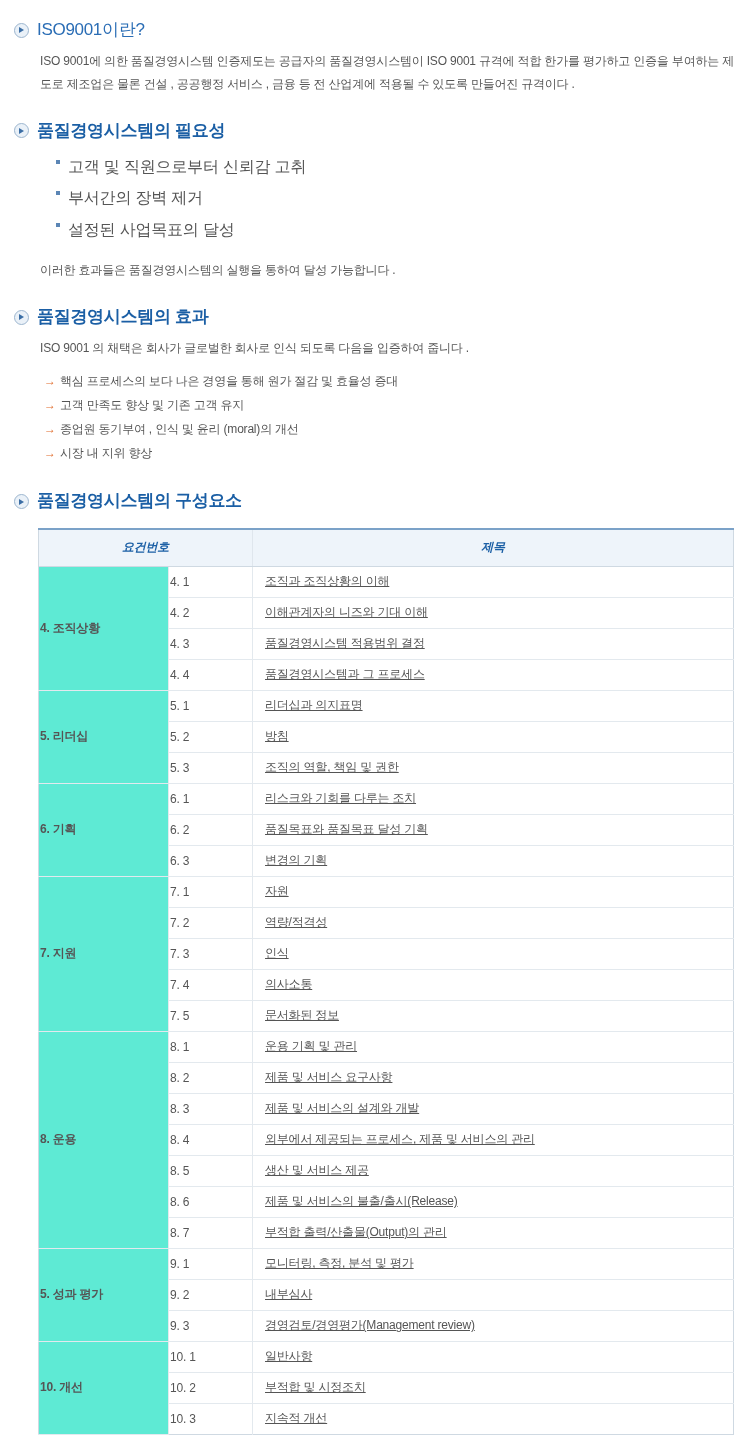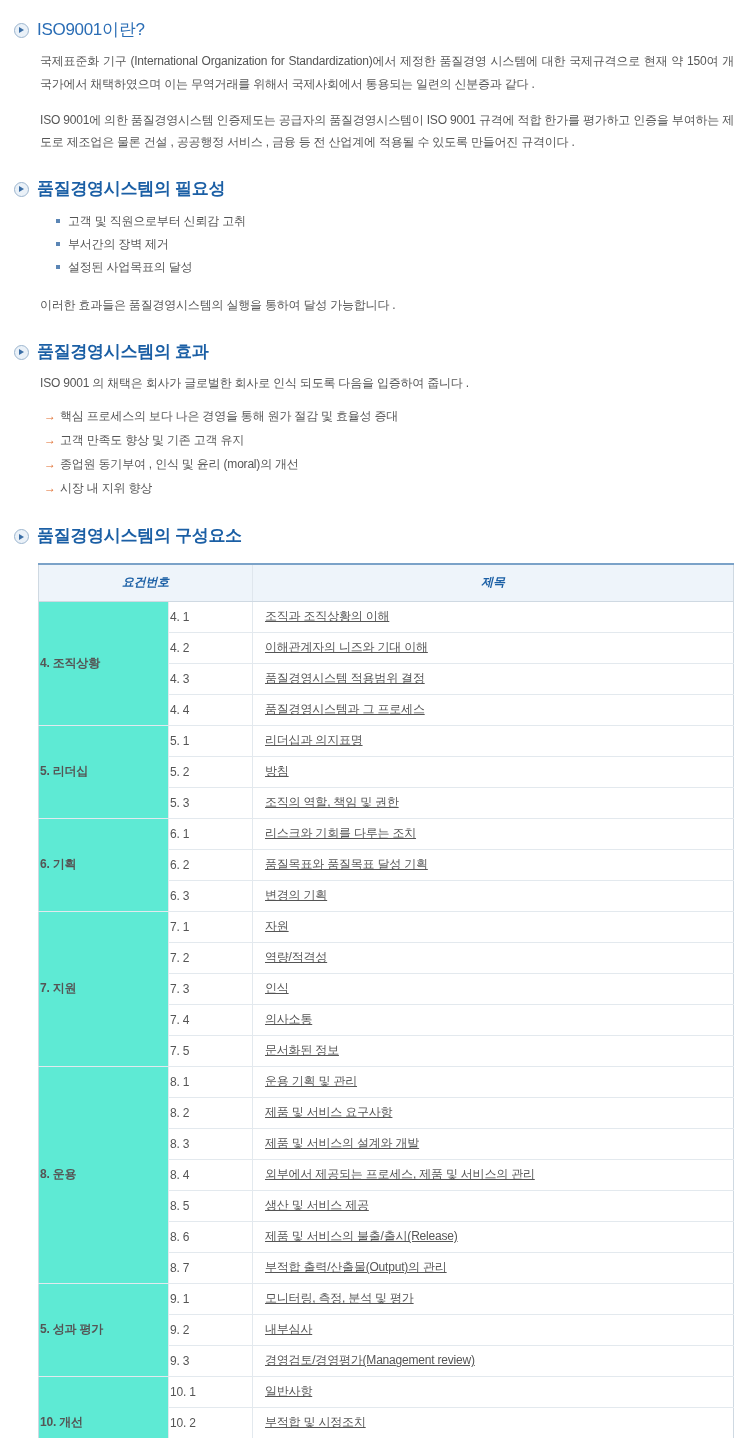--- a/index.html
+++ b/index.html
@@ -80,21 +80,21 @@
   .para.tight { margin-bottom: 10px; }
 
   
   ul.sq-list {
     margin: 4px 0 14px 0;
     padding: 0 0 0 56px;
     list-style: none;
   }
   ul.sq-list li {
     position: relative;
-    font-size: 12px;
+    font-size: 16px;
     line-height: 1.95;
     color: #555;
     padding-left: 12px;
     letter-spacing: -0.2px;
   }
   ul.sq-list li::before {
     content: "";
     position: absolute;
     left: 0;
     top: 9px;
@@ -186,21 +186,20 @@
 </style>
 </head>
 <body>
 
 <div class="page">
 
   <div class="sec-head">
     <span class="bullet-icon"></span>
     <span class="sec-title first">ISO9001이란?</span>
   </div>
-  <p class="para">국제표준화 기구 (International Organization for Standardization)에서 제정한 품질경영 시스템에 대한 국제규격으로 현재 약 150여 개 국가에서 채택하였으며 이는 무역거래를 위해서 국제사회에서 통용되는 일련의 신분증과 같다 .</p>
   <p class="para">ISO 9001에 의한 품질경영시스템 인증제도는 공급자의 품질경영시스템이 ISO 9001 규격에 적합 한가를 평가하고 인증을 부여하는 제도로 제조업은 물론 건설 , 공공행정 서비스 , 금융 등 전 산업계에 적용될 수 있도록 만들어진 규격이다 .</p>
 
   <div class="sec-head">
     <span class="bullet-icon"></span>
     <span class="sec-title">품질경영시스템의 필요성</span>
   </div>
   <ul class="sq-list">
     <li>고객 및 직원으로부터 신뢰감 고취</li>
     <li>부서간의 장벽 제거</li>
     <li>설정된 사업목표의 달성</li>

